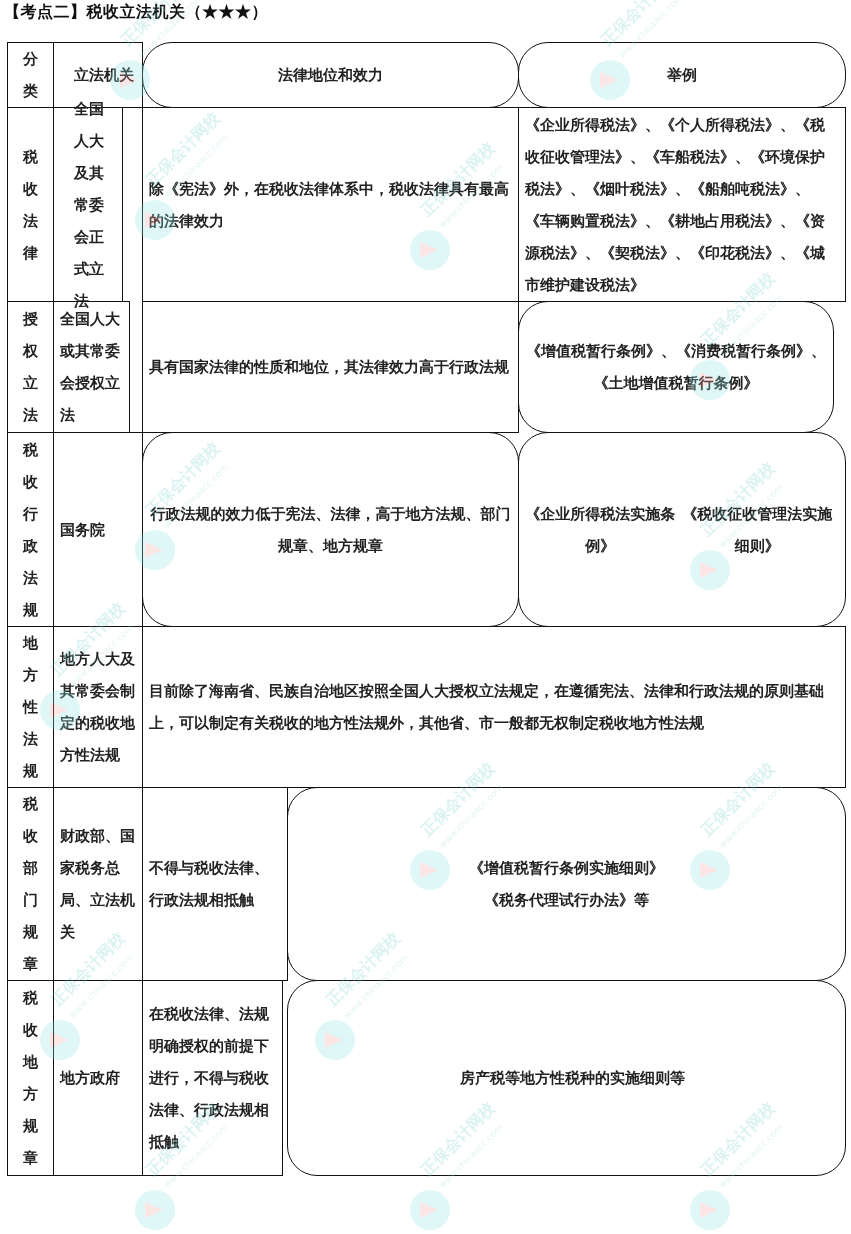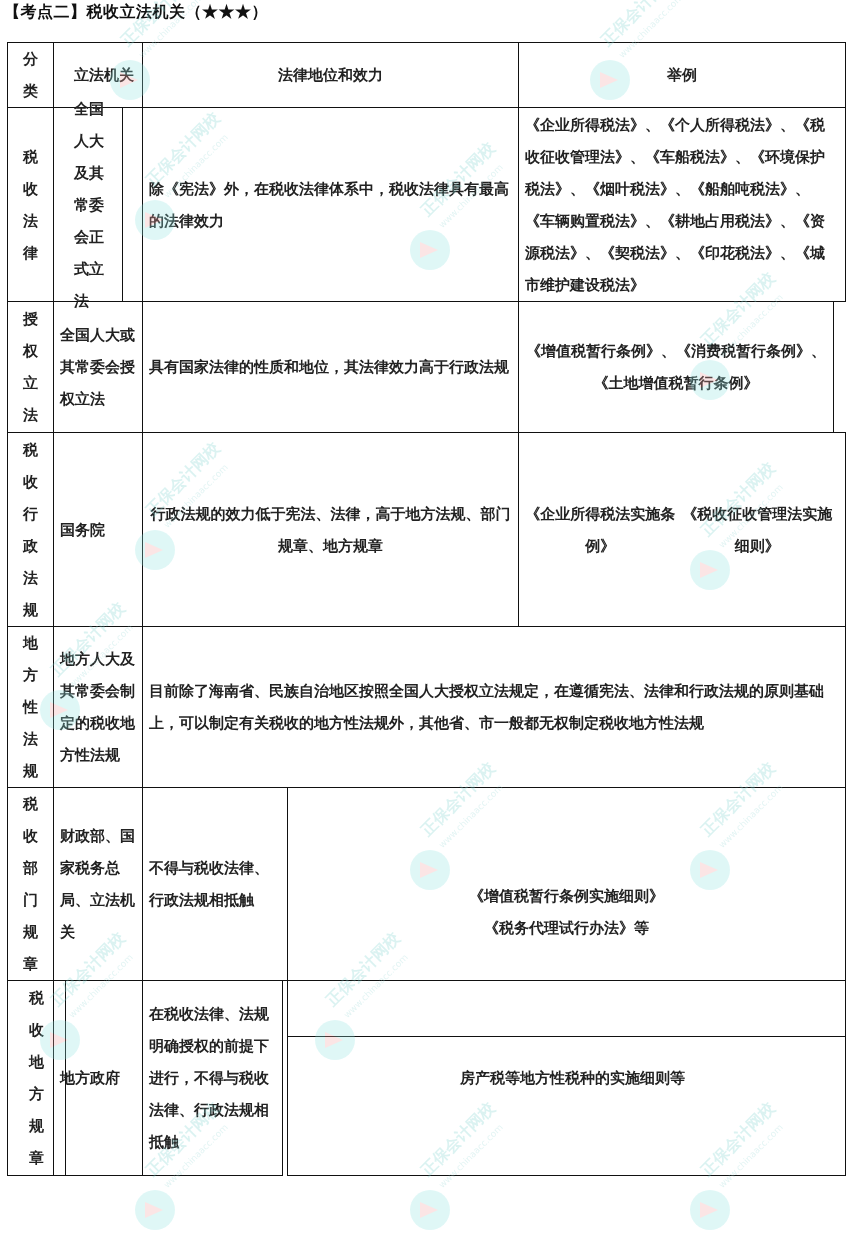--- a/index.html
+++ b/index.html
@@ -5,21 +5,21 @@
   html, body { margin:0; padding:0; background:#ffffff; }
   body { width:851px; height:1234px; position:relative; overflow:hidden;
          font-family:"DejaVu Sans","Liberation Sans",sans-serif; color:#222; }
   .title { position:absolute; left:4px; top:2px; font-size:16px; font-weight:bold; color:#111;
            font-family:"DejaVu Serif","Liberation Serif",serif; letter-spacing:0.5px; }
   .grid { position:absolute; left:0; top:0; width:851px; height:1234px; }
   .cell { position:absolute; box-sizing:border-box; border:1px solid #111; display:flex;
           align-items:center; font-size:15px; line-height:32px; color:#222;font-weight:bold; }
   .cell .t { display:block; }
   .left { justify-content:flex-start; text-align:left; padding:0 6px; }
-  .center { justify-content:center; text-align:center; padding:0 6px; }
+  .center { justify-content:center; text-align:center; padding:0 6px;border-radius:30px; }
   .vert { justify-content:center; text-align:center; }
   .vert .t { width:16px; word-break:break-all; line-height:32px; }
   .narrow .t { word-break:break-all; }
   .wm { position:absolute; pointer-events:none; opacity:0.28; }
   .wm .circle { position:absolute; width:40px; height:40px; border-radius:50%; background:#8fe3e0; left:0; top:30px; }
   .wm .flag { position:absolute; left:10px; top:42px; width:0; height:0; border-top:8px solid transparent;
               border-bottom:8px solid transparent; border-left:18px solid #f3a4a4; }
   .wm .txt { position:absolute; left:22px; top:0; transform:rotate(-45deg); transform-origin:left bottom;
              font-size:16px; color:#7fd4d0; white-space:nowrap; font-weight:bold; }
   .wm .sub { position:absolute; left:34px; top:20px; transform:rotate(-45deg); transform-origin:left bottom;
@@ -54,21 +54,21 @@
   <div class="cell left" style="left:142px;top:107px;width:377px;height:195px;">
     <span class="t">除《宪法》外，在税收法律体系中，税收法律具有最高的法律效力</span>
     </div>
   <div class="cell left" style="left:518px;top:107px;width:328px;height:195px;">
     <span class="t">《企业所得税法》、《个人所得税法》、《税收征收管理法》、《车船税法》、《环境保护税法》、《烟叶税法》、《船舶吨税法》、《车辆购置税法》、《耕地占用税法》、《资源税法》、《契税法》、《印花税法》、《城市维护建设税法》</span>
     </div>
 
   <div class="cell vert" style="left:7px;top:301px;width:47px;height:132px;">
     <span class="t">授权立法</span>
     </div>
-  <div class="cell left narrow" style="left:53px;top:301px;width:90px;height:132px;">
+  <div class="cell left narrow" style="left:53px;top:301px;width:77px;height:132px;">
     <span class="t">全国人大或其常委会授权立法</span>
     </div>
   <div class="cell left" style="left:142px;top:301px;width:377px;height:132px;text-align:center;">
     <span class="t">具有国家法律的性质和地位，其法律效力高于行政法规</span>
     </div>
   <div class="cell center" style="left:518px;top:301px;width:316px;height:132px;">
     <span class="t">《增值税暂行条例》、《消费税暂行条例》、《土地增值税暂行条例》</span>
     </div>
 
   <div class="cell vert" style="left:7px;top:432px;width:47px;height:195px;">
@@ -97,26 +97,26 @@
 
   <div class="cell vert" style="left:7px;top:787px;width:47px;height:194px;">
     <span class="t">税收部门规章</span>
     </div>
   <div class="cell left narrow" style="left:53px;top:787px;width:90px;height:194px;">
     <span class="t">财政部、国家税务总局、立法机关</span>
     </div>
   <div class="cell left narrow" style="left:142px;top:787px;width:146px;height:194px;">
     <span class="t">不得与税收法律、行政法规相抵触</span>
     </div>
-  <div class="cell center" style="left:287px;top:787px;width:559px;height:250px;flex-direction:column;">
+  <div class="cell center" style="left:287px;top:787px;width:559px;height:194px;flex-direction:column;">
     <span class="t">《增值税暂行条例实施细则》</span>
     <span class="t">《税务代理试行办法》等</span>
     </div>
 
-  <div class="cell vert" style="left:7px;top:980px;width:59px;height:196px;">
+  <div class="cell vert" style="left:7px;top:980px;width:47px;height:196px;">
     <span class="t">税收地方规章</span>
     </div>
   <div class="cell left narrow" style="left:53px;top:980px;width:90px;height:196px;">
     <span class="t">地方政府</span>
     </div>
   <div class="cell left narrow" style="left:142px;top:980px;width:141px;height:196px;">
     <span class="t">在税收法律、法规明确授权的前提下进行，不得与税收法律、行政法规相抵触</span>
     </div>
   <div class="cell center" style="left:287px;top:980px;width:559px;height:196px;padding-left:18px;">
     <span class="t">房产税等地方性税种的实施细则等</span>

